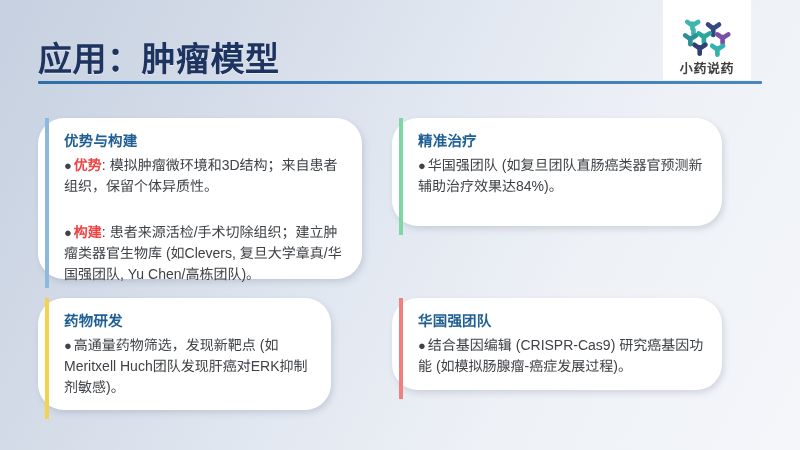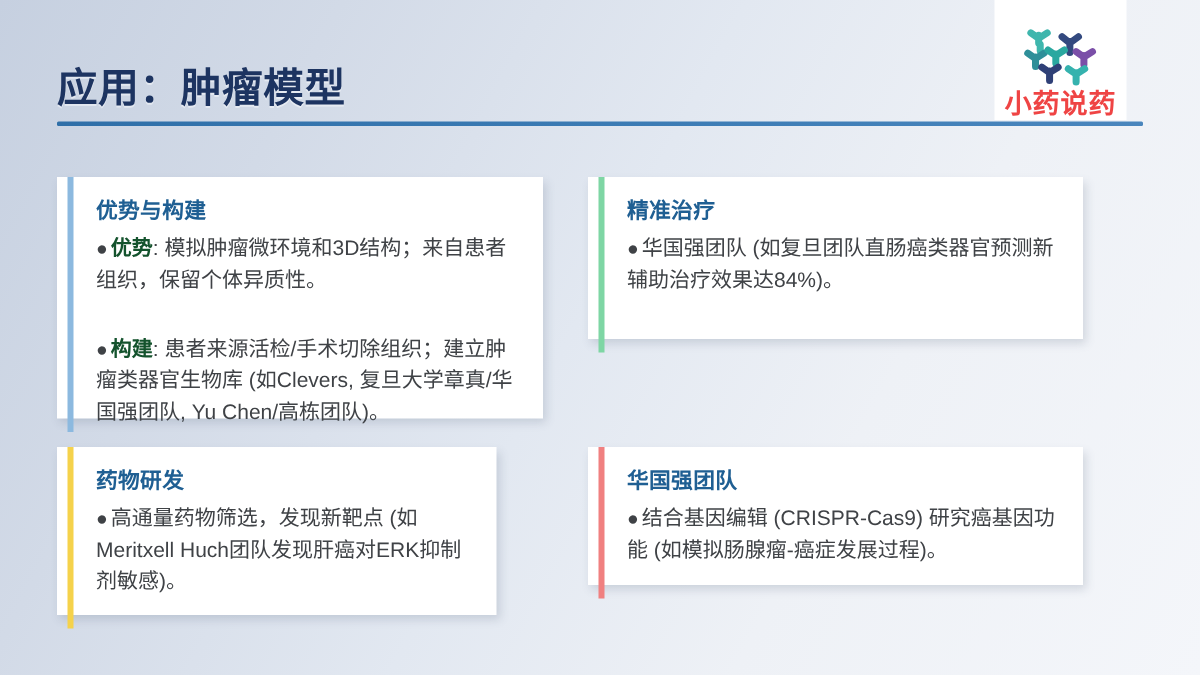--- a/index.html
+++ b/index.html
@@ -30,21 +30,21 @@
     left: 0;
     top: 40px;
     width: 800px;
     height: 50px;
   }
   #page-title {
     position: absolute;
     left: 38px;
     top: 0px;
     margin: 0;
-    font-size: 27px;
+    font-size: 34px;
     line-height: 38px;
     font-weight: bold;
     color: #1d3461;
     letter-spacing: 0.5px;
     white-space: nowrap;
     text-shadow: 0 1px 0 rgba(255,255,255,0.45);
   }
   #title-rule {
     position: absolute;
     left: 38px;
@@ -71,34 +71,35 @@
     padding-bottom: 4px;
     box-sizing: border-box;
   }
   #logo-mark {
     width: 52px;
     height: 48px;
     display: block;
   }
   #logo-word {
     margin-top: 1px;
-    font-size: 18px;
-    font-weight: bold;
-    color: #ef4444;
+    font-size: 13px;
+    font-weight: bold;
+    color: #404040;
     letter-spacing: 0.6px;
     line-height: 14px;
     white-space: nowrap;
   }
 
   
   .card {
     position: absolute;
     background: #ffffff;
     box-sizing: border-box;
     box-shadow: 2px 3px 6px rgba(80,95,120,0.20);
+    border-radius: 26px;
   }
   .card-bar {
     position: absolute;
     left: 7px;
     top: 0;
     width: 4px;
     height: calc(100% + 9px);
   }
   .card-body {
     position: absolute;
@@ -125,21 +126,21 @@
   .bullet + .bullet {
     margin-top: 25px;
   }
   .dot {
     font-size: 13px;
     color: #3f4246;
     padding-right: 2px;
   }
   .lbl {
     font-weight: bold;
-    color: #14532d;
+    color: #ef4444;
   }
 
   
   #card-advantages  { left: 38px;  top: 118px; width: 324px; height: 161px; }
   #card-precision   { left: 392px; top: 118px; width: 330px; height: 108px;  }
   #card-drug        { left: 38px;  top: 298px; width: 293px; height: 112px; }
   #card-mechanism   { left: 392px; top: 298px; width: 330px; height: 92px;  }
 </style>
 </head>
 <body>

